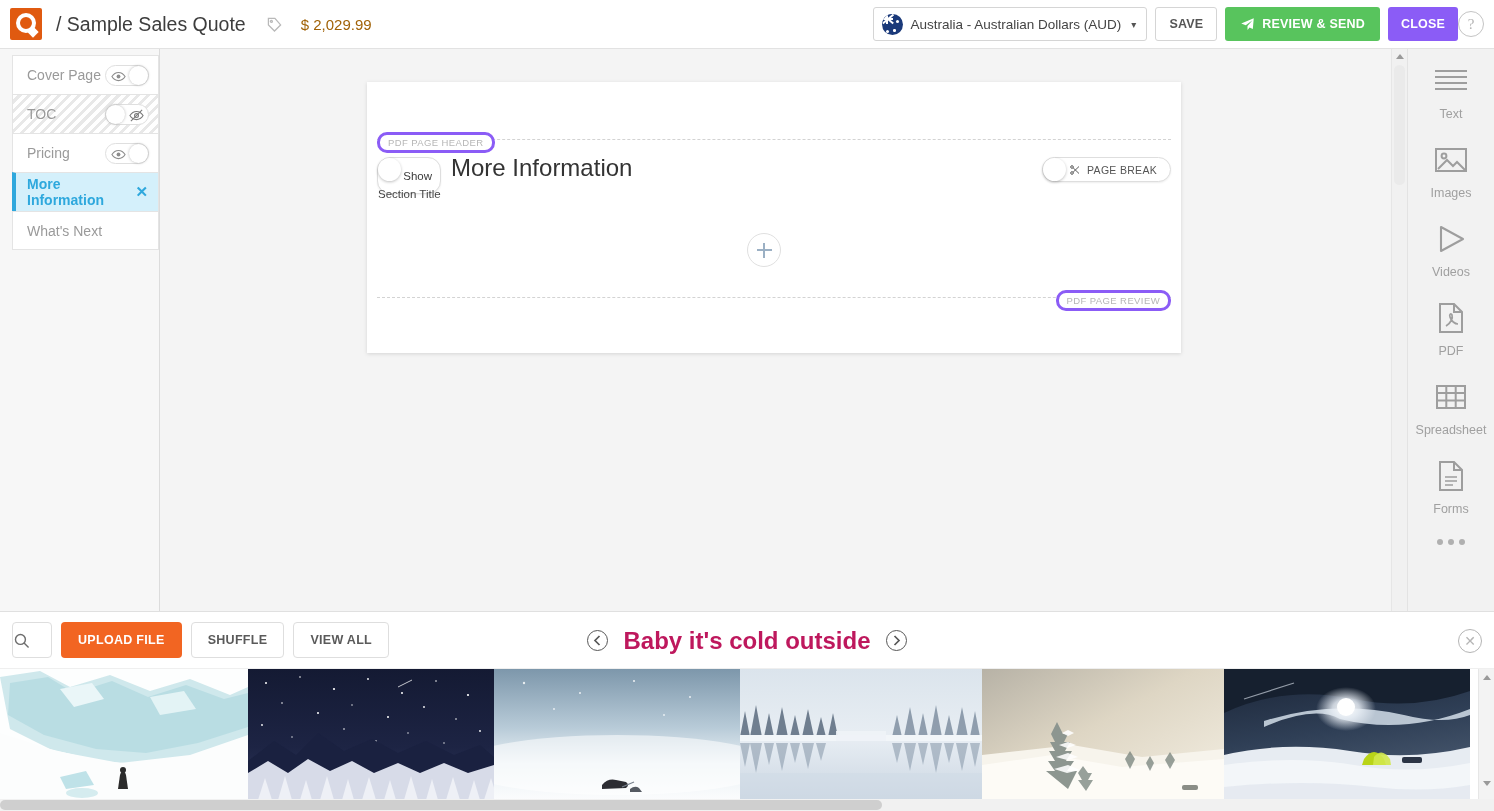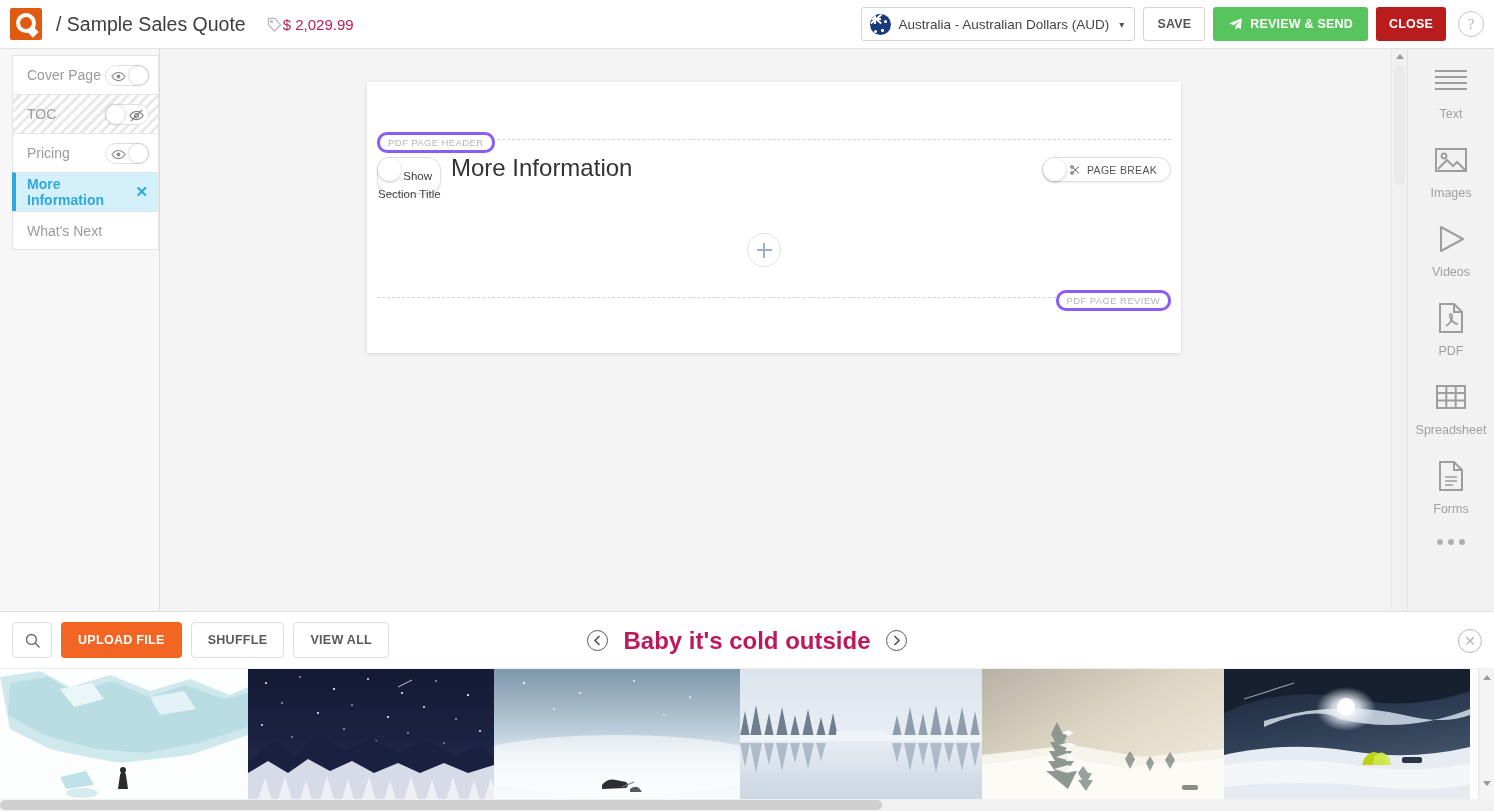--- a/index.html
+++ b/index.html
@@ -30,22 +30,22 @@
   }
   .logo .dot {
     position: absolute; left: 11px; top: 10px; width: 10px; height: 10px;
     background: #e05a10; border-radius: 50%;
   }
   #doc-title {
     margin-left: 14px; font-size: 19.5px; color: #3d3d3d; font-weight: 400;
     white-space: nowrap;
   }
   #price-wrap {
-    margin-left: 20px; display: flex; align-items: center; gap: 0;
-    color: #be185d; font-size: 15px;
+    margin-left: 20px; display: flex; align-items: center; gap: 18px;
+    color: #a16207; font-size: 15px;
   }
   .tag-icon { width: 17px; height: 17px; display: block; }
   #topbar-right {
     margin-left: auto; display: flex; align-items: center; gap: 0; padding-right: 10px;
   }
   #currency-select {
     height: 34px; border: 1px solid #d5d5d5; border-radius: 3px; background: #fff;
     display: flex; align-items: center; padding: 0 10px 0 8px; gap: 8px;
     font-size: 13.5px; color: #444; margin-right: 8px; cursor: pointer;
   }
@@ -64,21 +64,21 @@
   .flag .star1 { position:absolute; left:4px; bottom:2px; width:3px; height:3px; background:#fff; border-radius:50%; }
   .flag .star2 { position:absolute; right:4px; top:6px; width:3px; height:3px; background:#fff; border-radius:50%; }
   .flag .star3 { position:absolute; right:7px; bottom:3px; width:2.5px; height:2.5px; background:#fff; border-radius:50%; }
   .caret { font-size: 10px; color: #555; margin-left: 2px; }
   .tb-btn {
     height: 34px; padding: 0 13px; display: flex; align-items: center; justify-content: center;
     font-size: 12.5px; font-weight: 700; letter-spacing: .2px; border-radius: 3px; cursor: pointer;
   }
   #save-button { background:#fff; border:1px solid #d5d5d5; color:#555; margin-right: 8px; justify-content: center; }
   #review-send-button { background:#58c45d; color:#fff; gap:7px; margin-right: 8px; padding: 0 15px; }
-  #close-button { background:#b91c1c; color:#fff; margin-right: 12px; }
+  #close-button { background:#8b5cf6; color:#fff; }
   .send-icon { width:15px; height:15px; display:block; }
   #help-icon {
     width: 26px; height: 26px; border: 1.6px solid #c4c4c4; border-radius: 50%;
     color: #b4b4b4; font-size: 15px; display: flex; align-items: center; justify-content: center;
     cursor: pointer; font-family: "Liberation Serif", serif;
   }
 
   
   #left-sidebar {
     position: absolute; left: 0; top: 49px; width: 160px; height: 562px;
@@ -200,21 +200,21 @@
   
   #image-panel {
     position: absolute; left: 0; top: 611px; width: 1494px; height: 200px;
     background: #ffffff; border-top: 1px solid #e0e0e0;
   }
   #panel-toolbar {
     position: relative; height: 57px; display: flex; align-items: center; padding-left: 12px;
     border-bottom: 1px solid #efefef;
   }
   .pbtn {
-    height: 36px; border-radius: 4px; display: flex; align-items: center; justify-content: center;
+    height: 36px; border-radius: 4px; display: flex; align-items: center; 
     font-size: 12.5px; font-weight: 700; letter-spacing: .3px; cursor: pointer;
   }
   #panel-search-button { width: 40px; border: 1px solid #dedede; background:#fff; margin-right: 9px; }
   #upload-file-button { background: #f26522; color: #fff; padding: 0 17px; margin-right: 9px; }
   #shuffle-button { background: #fff; border: 1px solid #dedede; color: #5a5a5a; padding: 0 16px; margin-right: 9px; }
   #view-all-button { background: #fff; border: 1px solid #dedede; color: #5a5a5a; padding: 0 16px; }
   #gallery-nav {
     position: absolute; left: 0; right: 0; top: 0; height: 57px;
     display: flex; align-items: center; justify-content: center; gap: 15px; pointer-events: none;
   }

